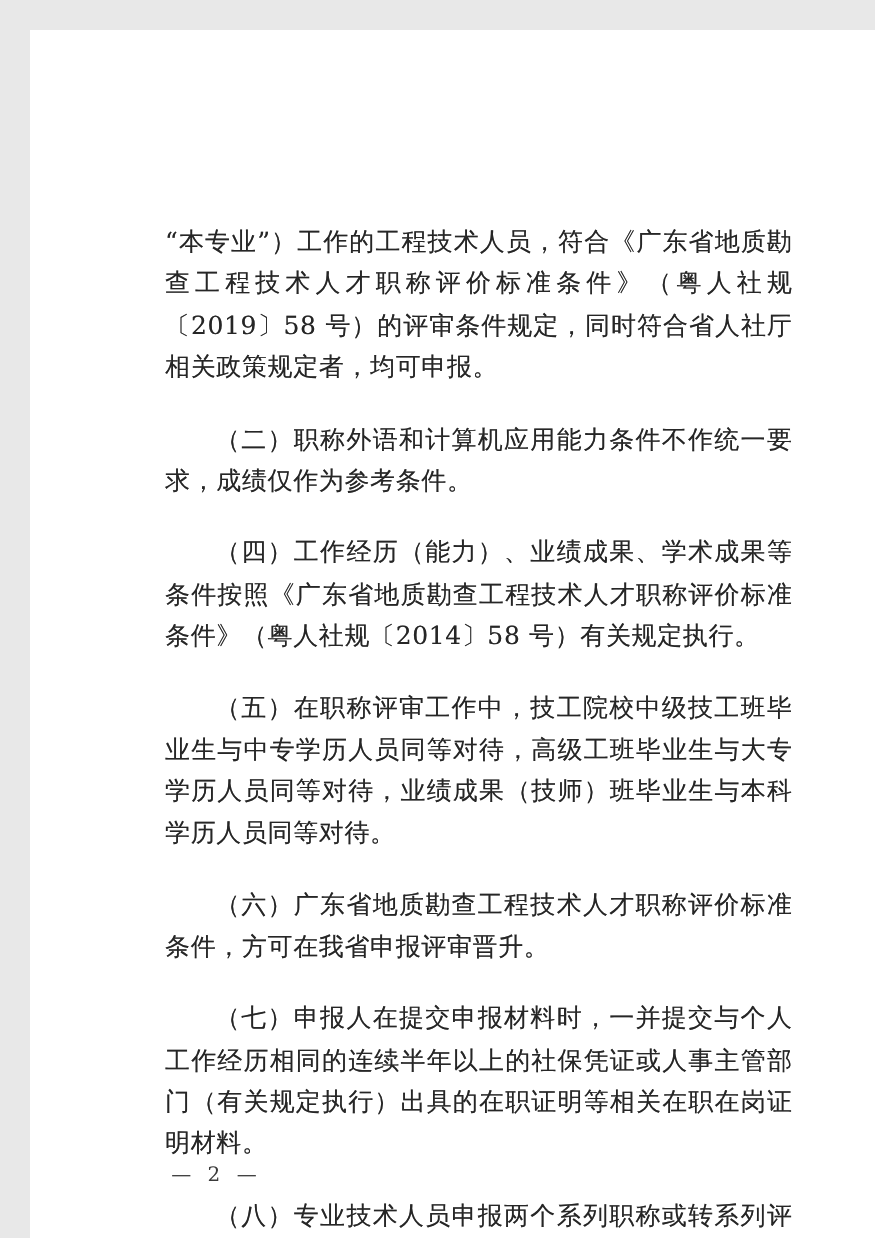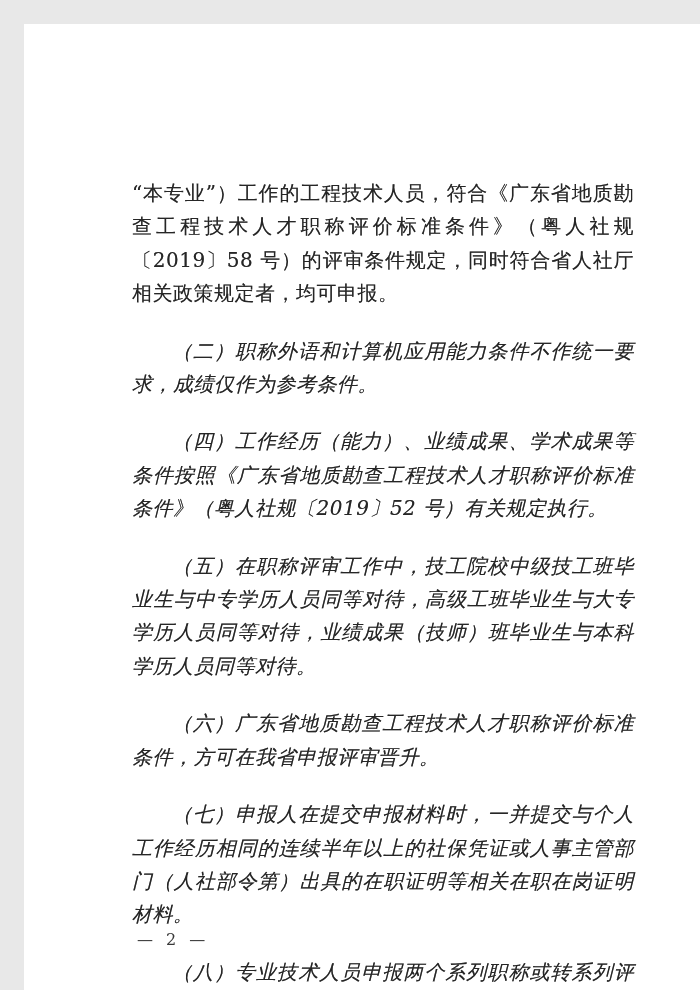--- a/index.html
+++ b/index.html
@@ -25,21 +25,20 @@
     font-size: 20px;
     line-height: 33.4px;
     letter-spacing: 0.5px;
     text-align: justify;
     color: #262626;
     
     text-shadow: 0 0 0.4px rgba(40,40,40,0.55);
   }
   .content p.indent {
     text-indent: 2em;
-    font-style: italic;
   }
   .page-number {
     position: absolute;
     left: 101px;
     top: 894px;
     font-size: 16px;
     letter-spacing: 4px;
     color: #3a3a3a;
   }
 </style>
@@ -48,26 +47,26 @@
 
 <div class="page">
 
   <div class="content">
 
       <p>“本专业”）工作的工程技术人员，符合《广东省地质勘查工程技术人才职称评价标准条件》（粤人社规〔2019〕58 号）的评审条件规定，同时符合省人社厅相关政策规定者，均可申报。</p>
 
       <p class="indent">（二）职称外语和计算机应用能力条件不作统一要求，成绩仅作为参考条件。</p>
 
 
-      <p class="indent">（四）工作经历（能力）、业绩成果、学术成果等条件按照《广东省地质勘查工程技术人才职称评价标准条件》（粤人社规〔2019〕52 号）有关规定执行。</p>
+      <p class="indent">（四）工作经历（能力）、业绩成果、学术成果等条件按照《广东省地质勘查工程技术人才职称评价标准条件》（粤人社规〔2014〕58 号）有关规定执行。</p>
 
       <p class="indent">（五）在职称评审工作中，技工院校中级技工班毕业生与中专学历人员同等对待，高级工班毕业生与大专学历人员同等对待，业绩成果（技师）班毕业生与本科学历人员同等对待。</p>
 
       <p class="indent">（六）广东省地质勘查工程技术人才职称评价标准条件，方可在我省申报评审晋升。</p>
 
-      <p class="indent">（七）申报人在提交申报材料时，一并提交与个人工作经历相同的连续半年以上的社保凭证或人事主管部门（人社部令第）出具的在职证明等相关在职在岗证明材料。</p>
+      <p class="indent">（七）申报人在提交申报材料时，一并提交与个人工作经历相同的连续半年以上的社保凭证或人事主管部门（有关规定执行）出具的在职证明等相关在职在岗证明材料。</p>
 
       <p class="indent">（八）专业技术人员申报两个系列职称或转系列评审，按粤人发〔2007〕280 号有关规定执行。属转系列评审晋升的，应按</p>
     </div>
 
   <div class="page-number">— 2 —</div>
 
 </div>
 
 </body></html>

